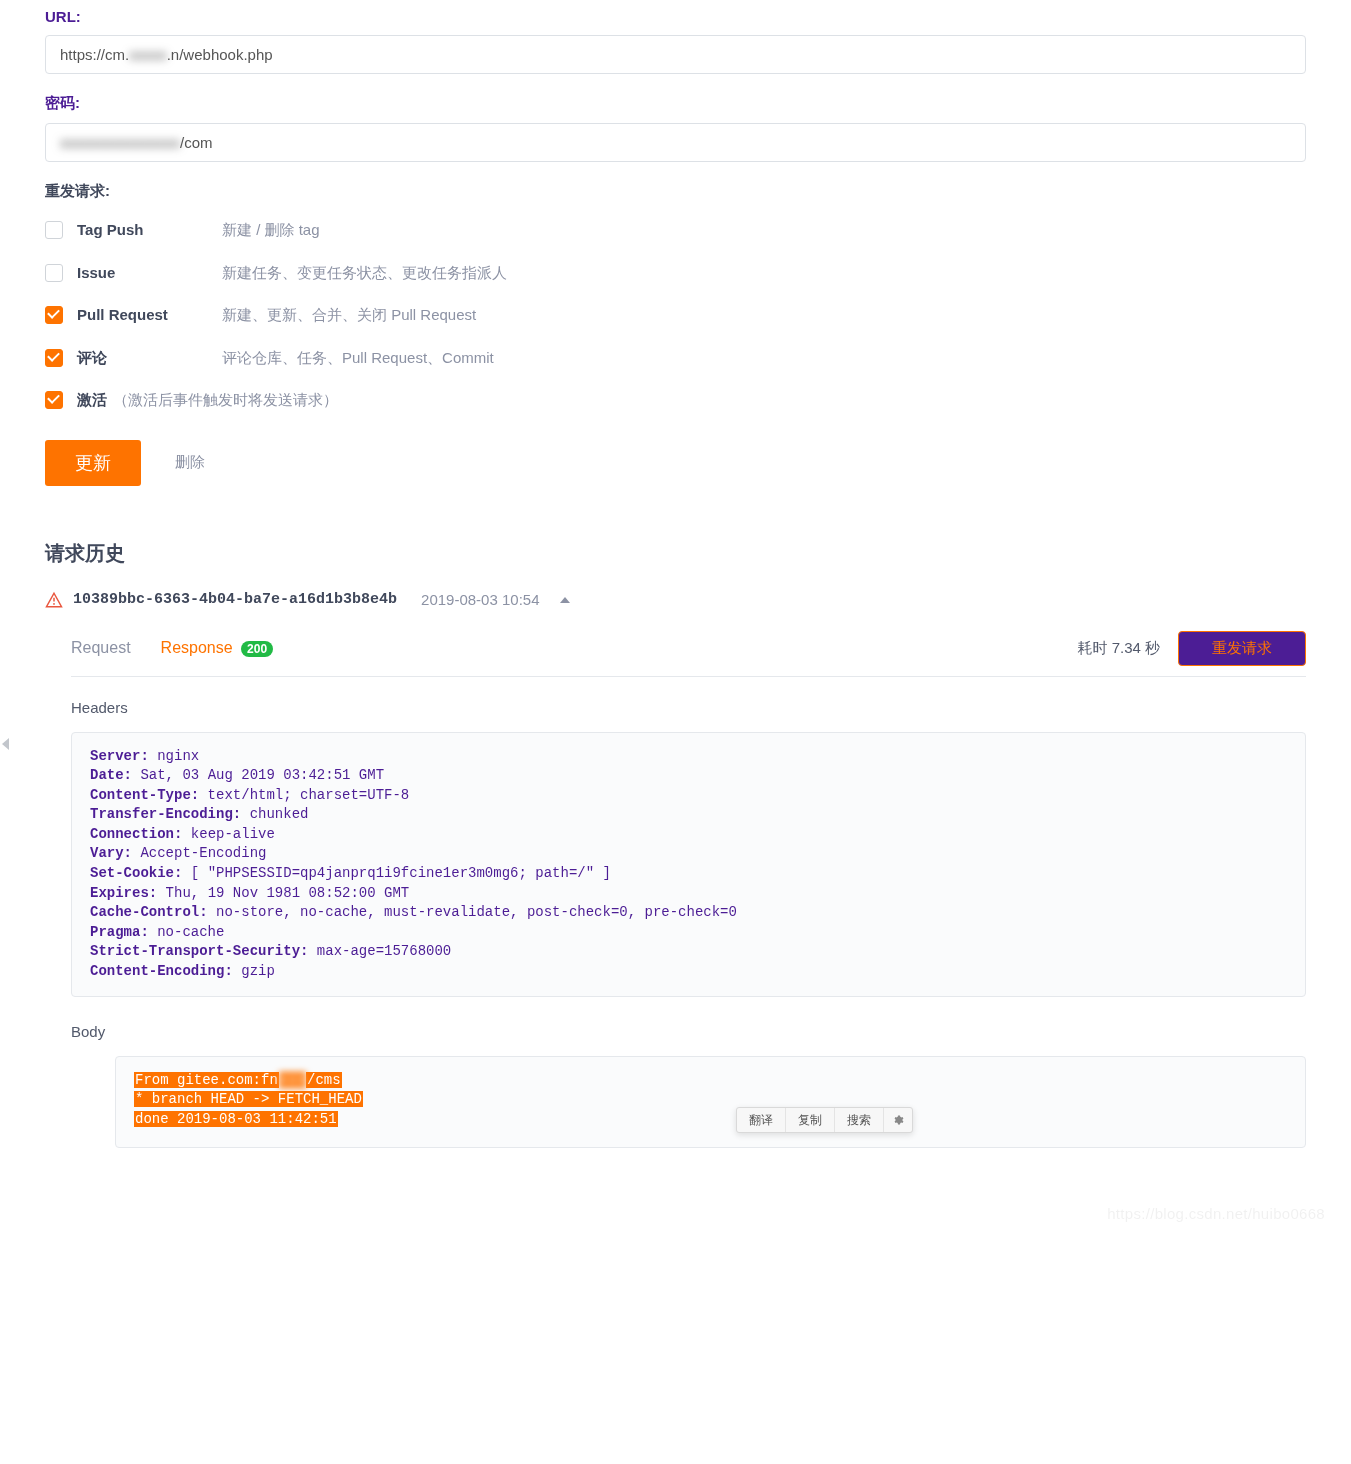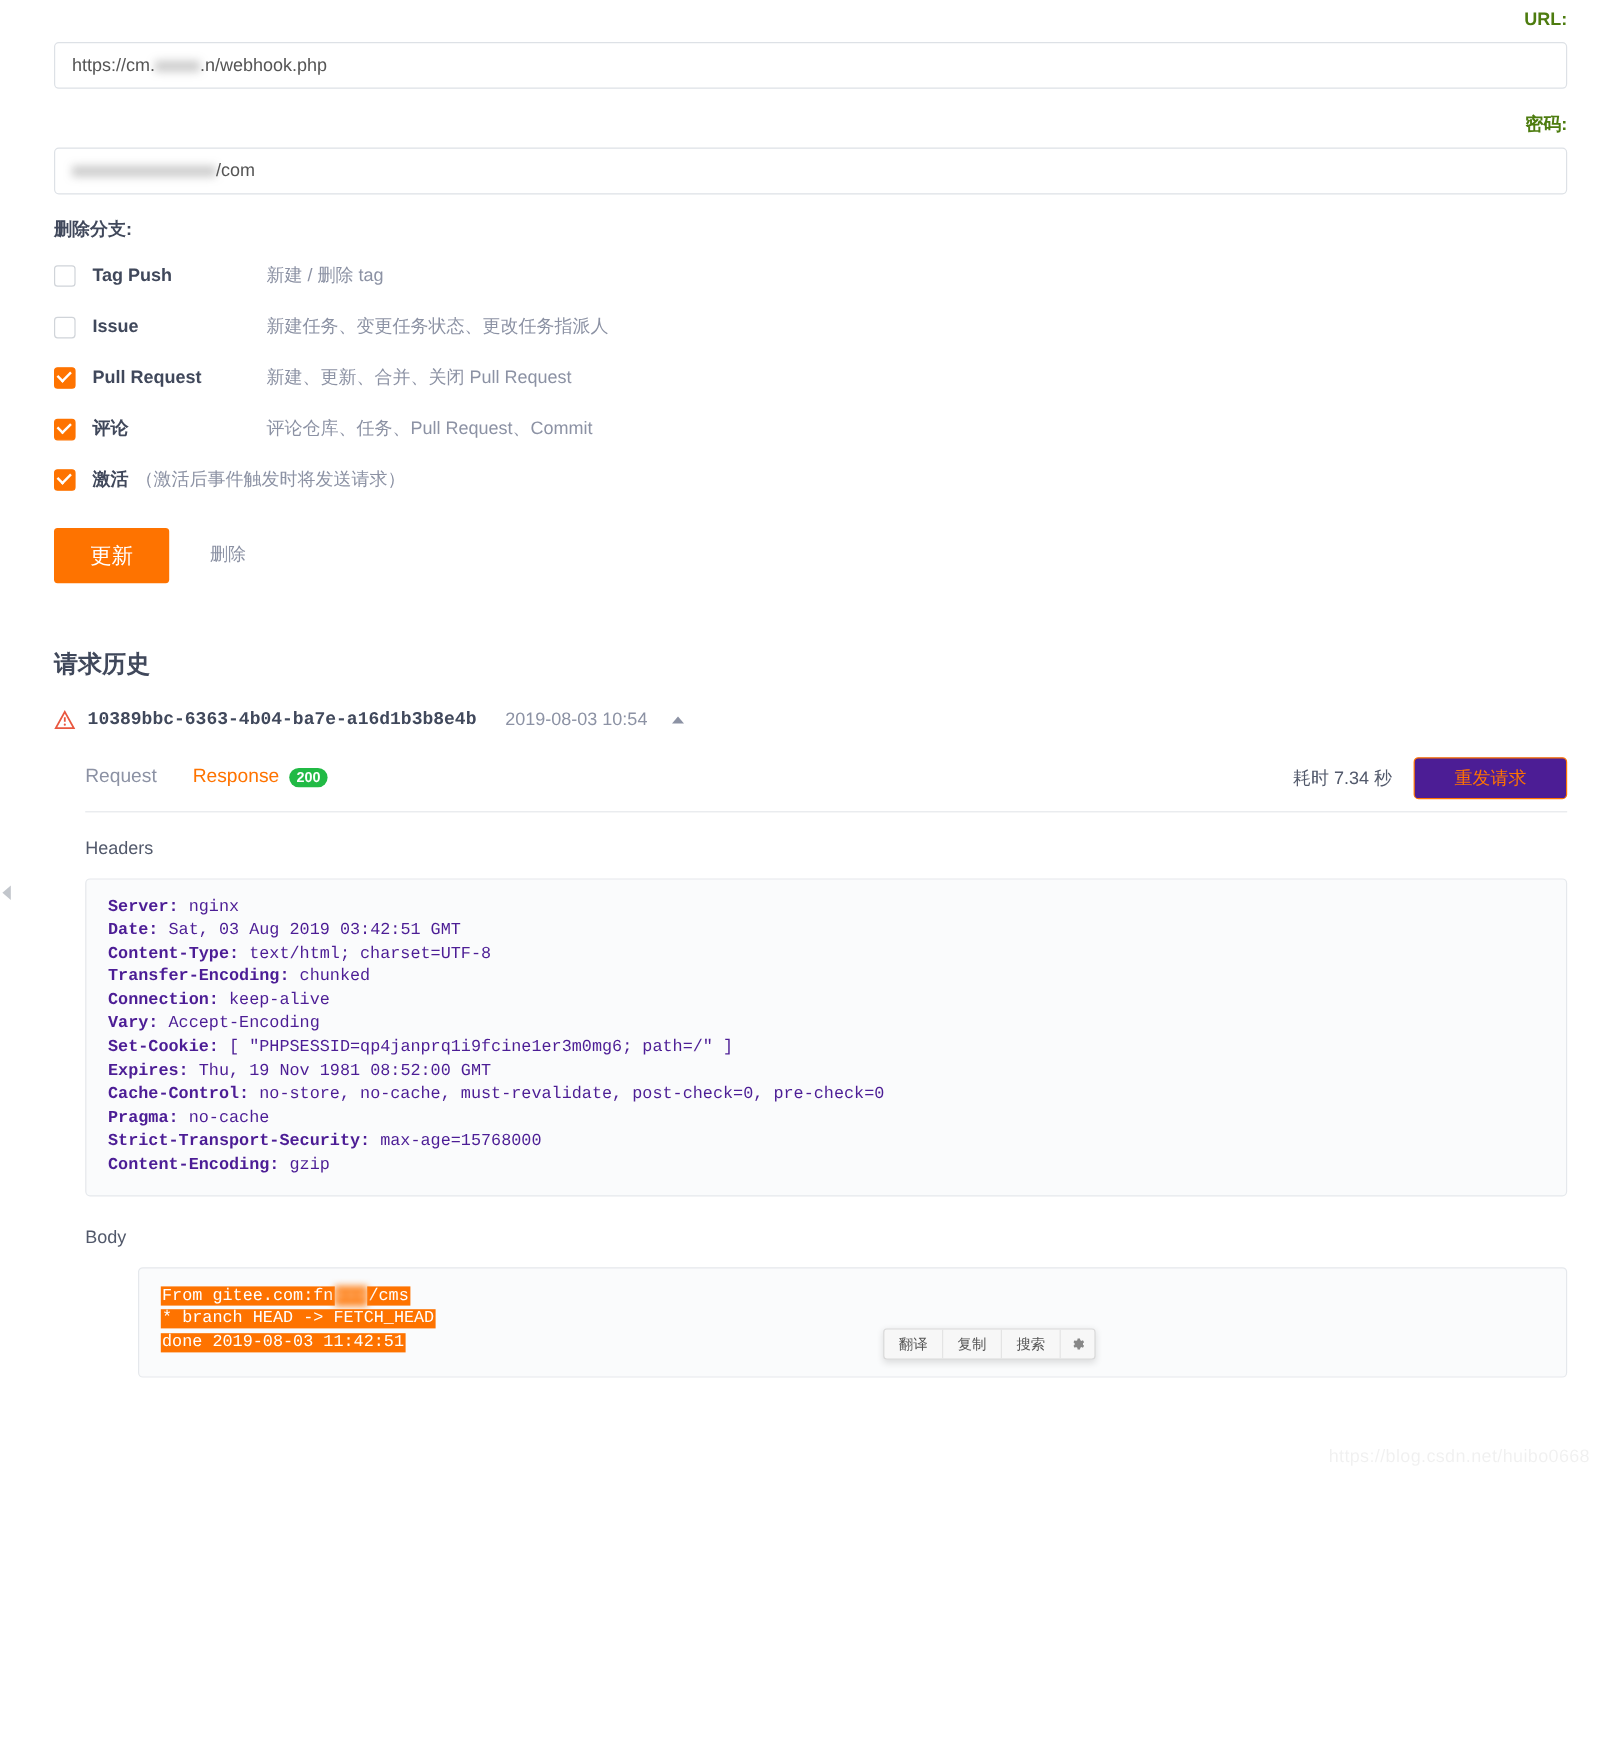--- a/index.html
+++ b/index.html
@@ -11,24 +11,23 @@
     width: 1351px;
     position: relative;
   }
   .container {
     padding: 8px 45px 80px 45px;
   }
   .field-block { margin-bottom: 20px; }
   .field-label {
     font-weight: bold;
     font-size: 15px;
-    color: #4d7c0f;
+    color: #4c1d95;
     margin-bottom: 10px;
     display: block;
-    text-align: right;
   }
   .blurred-segment {
     display:inline-block;
     filter: blur(4px);
     vertical-align: baseline;
   }
   .input-faux {
     width: 100%;
     padding: 10px 14px;
     border: 1px solid #dde1e6;
@@ -301,21 +300,21 @@
   </div>
 
   <div class="field-block">
     <span class="field-label">密码:</span>
     <div class="input-faux">
       <span class="blurred-segment">xxxxxxxxxxxxxxxx</span><span>/com</span>
     </div>
   </div>
 
   <div class="events-block">
-    <div class="events-title">删除分支:</div>
+    <div class="events-title">重发请求:</div>
 
     <div class="event-row">
       <span class="checkbox"></span>
       <span class="event-name">Tag Push</span>
       <span class="event-desc">新建 / 删除 tag</span>
     </div>
     <div class="event-row">
       <span class="checkbox"></span>
       <span class="event-name">Issue</span>
       <span class="event-desc">新建任务、变更任务状态、更改任务指派人</span>

